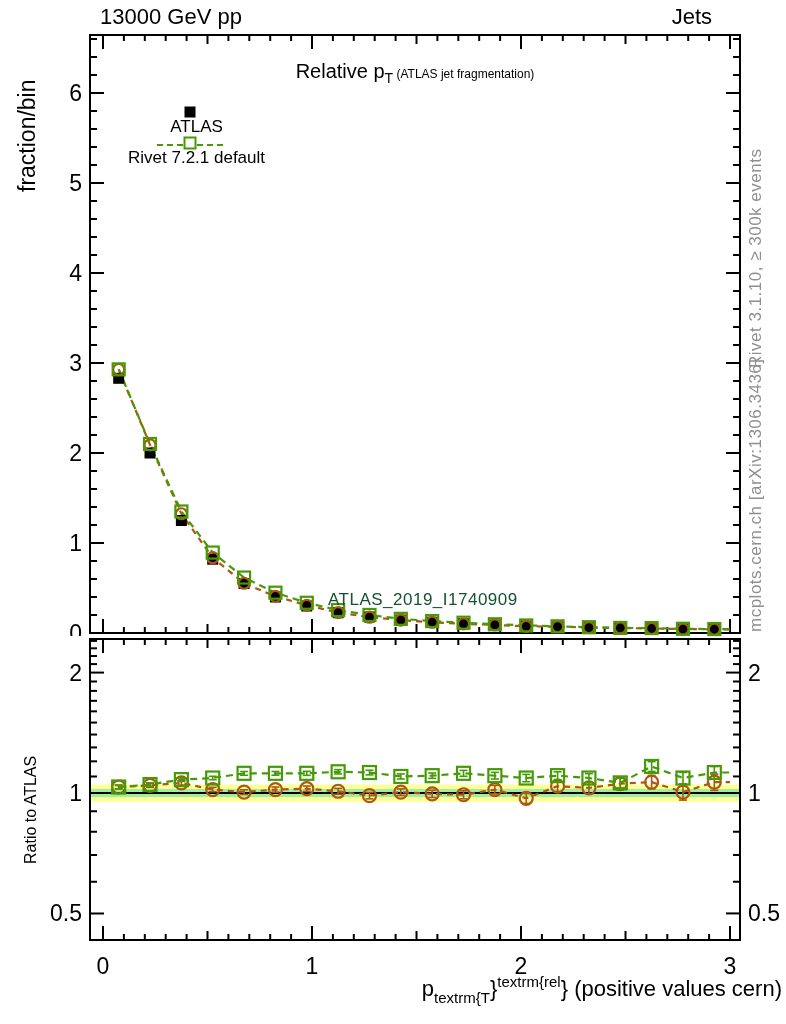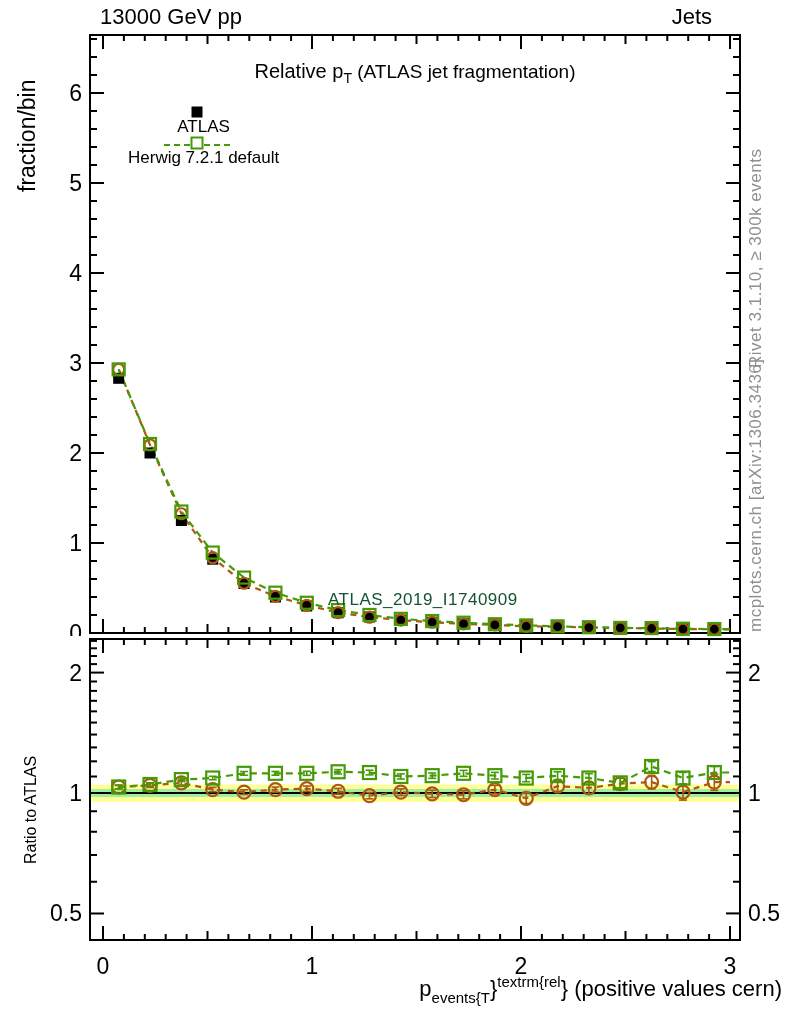--- a/index.html
+++ b/index.html
@@ -3,21 +3,21 @@
 <meta charset="utf-8">
 <style>
   html,body{margin:0;padding:0;background:#fff;}
   .page{position:relative;width:786px;height:1024px;background:#fff;
         font-family:"Liberation Sans",sans-serif;color:#000;overflow:hidden;border-radius:23px;}
   .hdr{position:absolute;top:4px;font-size:22px;}
   .hdr-left{left:100px;}
   .hdr-right{left:512px;width:200px;text-align:right;}
   .plot-title{position:absolute;left:90px;top:60px;width:650px;text-align:center;font-size:20px;}
   .plot-title .sub{font-size:14px;position:relative;top:5px;}
-  .plot-title .note{font-size:19px;margin-top:47px;}
+  .plot-title .note{font-size:12px;margin-top:47px;}
   .legend{position:absolute;left:128px;top:106px;}
   .lrow{display:flex;align-items:center;height:31px;flex-direction:column;}
   .lmark{width:66px;height:16px;position:relative;margin-right:14px;}
   .lline{position:absolute;left:0;right:0;top:7px;border-top:2px dashed;}
   .lsq,.lcirc,.lfsq{position:absolute;left:50%;top:50%;transform:translate(-50%,-50%);box-sizing:border-box;background:#fff;}
   .lfsq{width:11px;height:11px;background:#000;}
   .lcirc{width:13px;height:13px;border:2px solid;border-radius:50%;}
   .lsq{width:13px;height:13px;border:2px solid;}
   .llabel{font-size:17px;}
   .rot{position:absolute;transform:rotate(-90deg);transform-origin:0 0;white-space:nowrap;}
@@ -591,27 +591,27 @@
       <span class="lmark">
           <span class="lfsq"></span>
         </span>
       <span class="llabel">ATLAS</span>
     </div>
     <div class="lrow">
       <span class="lmark">
           <span class="lline" id="ll2" style="border-color: rgb(69, 154, 6);"></span>
           <span class="lsq" id="ls2" style="border-color: rgb(69, 154, 6);"></span>
         </span>
-      <span class="llabel">Herwig 7.2.1 default</span>
+      <span class="llabel">Rivet 7.2.1 default</span>
     </div>
   </div>
 
   <div class="rot ylab-main">fraction/bin</div>
   <div class="rot ylab-ratio">Ratio to ATLAS</div>
 
   <div class="rot sidetext side-top">Rivet 3.1.10, ≥ 300k events</div>
   <div class="rot sidetext side-bot">mcplots.cern.ch [arXiv:1306.3436]</div>
 
   <div class="watermark">ATLAS_2019_I1740909</div>
 
-  <div class="xtitle"><span>p</span><span class="xsub">events{T</span><span>}</span><span class="xsup">textrm{rel</span><span>}</span><span> (positive values cern)</span></div>
+  <div class="xtitle"><span>p</span><span class="xsub">textrm{T</span><span>}</span><span class="xsup">textrm{rel</span><span>}</span><span> (positive values cern)</span></div>
 
 </div>
 
 </body></html>

